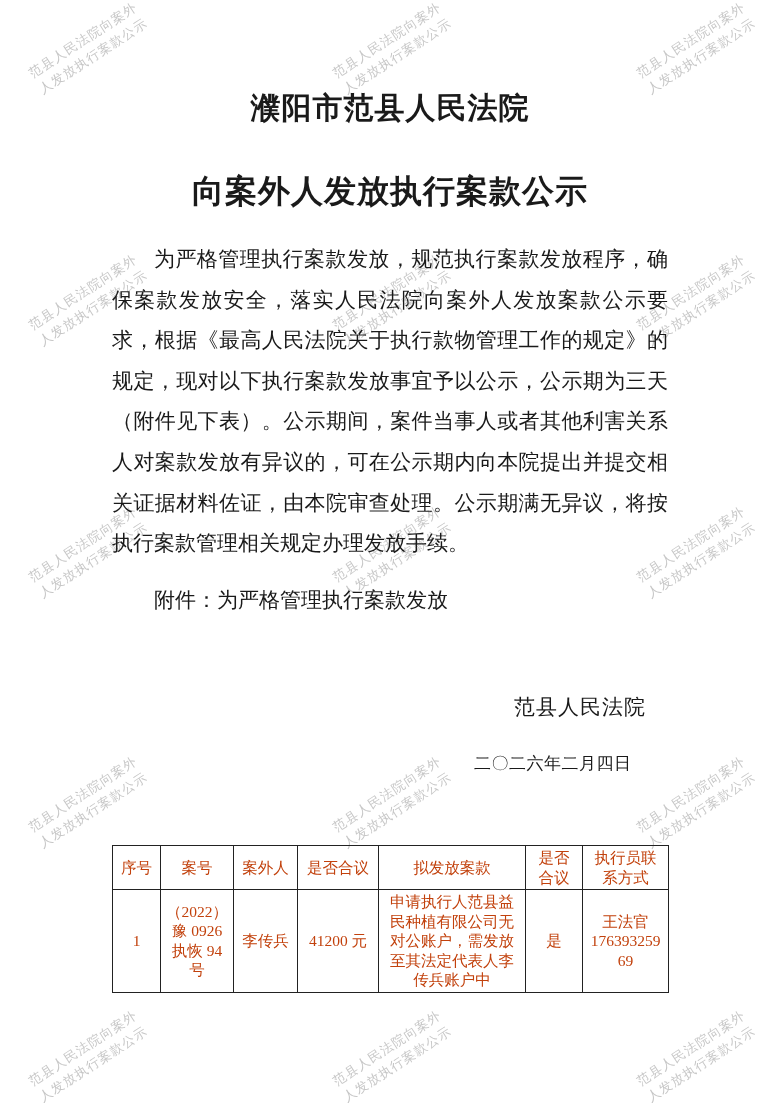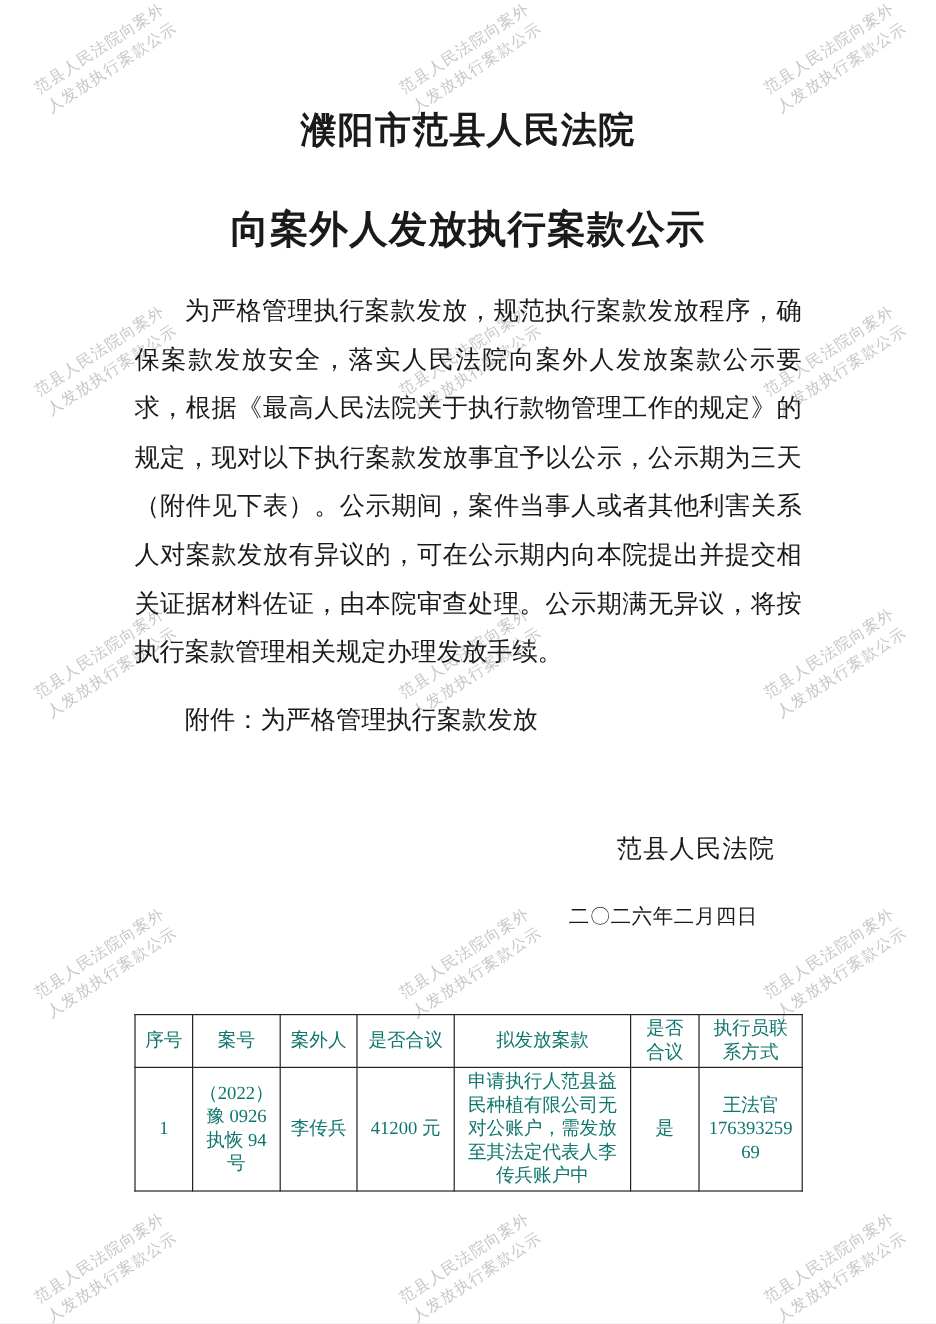--- a/index.html
+++ b/index.html
@@ -41,21 +41,21 @@
   }
   .body-block p{margin:0;text-indent:2em;}
   .attachment{margin-top:16px;text-indent:2em;}
   
   .sig-court{position:absolute;left:492px;top:693px;font-size:21px;letter-spacing:1px;margin-left:22px;}
   .sig-date{position:absolute;left:474px;top:752px;font-size:17px;letter-spacing:0.5px;}
   
   .notice-table{
     position:absolute;left:112px;top:845px;width:556px;
     border-collapse:collapse;table-layout:fixed;
-    font-size:15.5px;color:#0f766e;
+    font-size:15.5px;color:#c2410c;
   }
   .notice-table th,.notice-table td{
     border:1.5px solid #222;
     font-weight:400;
     text-align:center;vertical-align:middle;
     padding:2px 5px;
     line-height:19.5px;
     word-break:normal;
   }
   .notice-table thead tr{height:40px;}

